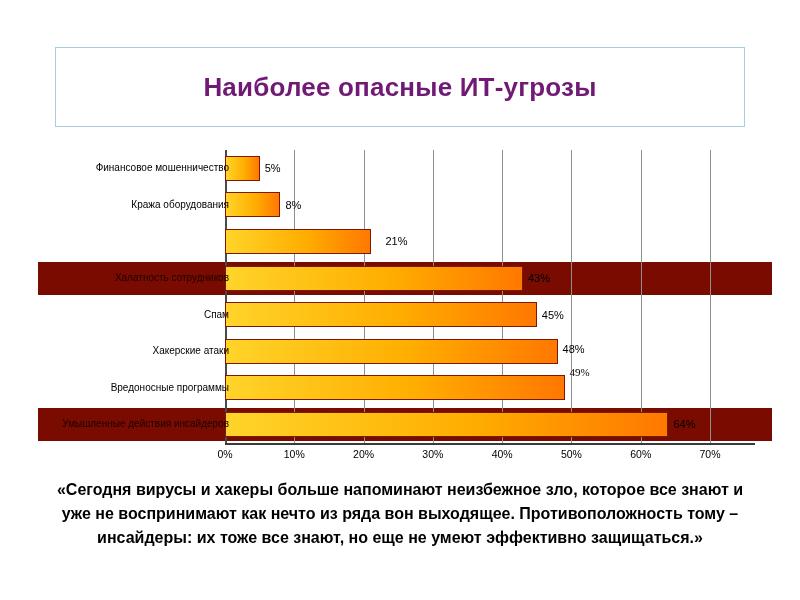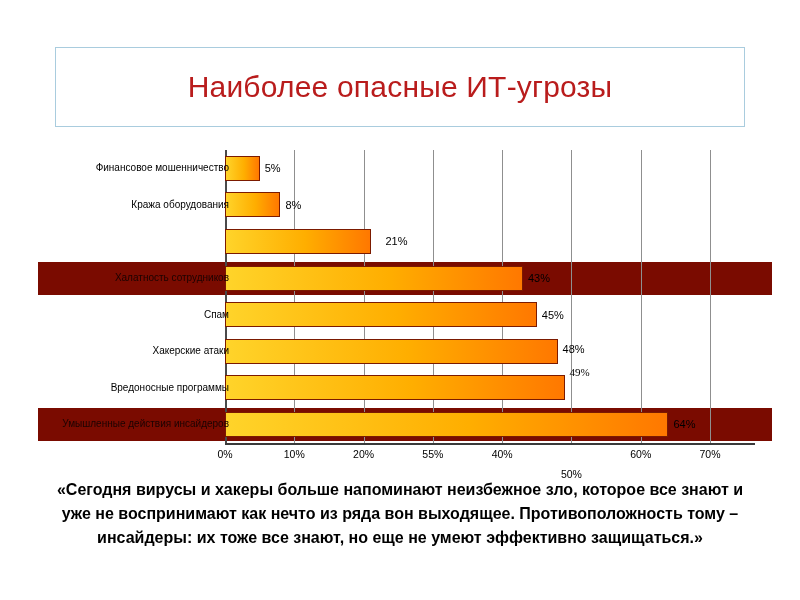--- a/index.html
+++ b/index.html
@@ -7,21 +7,21 @@
     width:800px;height:600px;background:#ffffff;
     font-family:"Liberation Sans",sans-serif;
     position:relative;overflow:hidden;
   }
   .slide{position:absolute;inset:0;background:#ffffff;}
   .title-box{
     position:absolute;left:55px;top:47px;width:688px;height:78px;
     border:1px solid #A9CCDE;background:#ffffff;
     display:flex;align-items:center;justify-content:center;
   }
-  .title-text{font-size:30px;font-weight:normal;color:#b91c1c;letter-spacing:.2px;}
+  .title-text{font-size:26px;font-weight:bold;color:#701a75;letter-spacing:.2px;}
   .chart{position:absolute;left:38px;top:150px;width:734px;height:310px;}
   .band{position:absolute;left:0;width:734px;height:33px;z-index:1;}
   .gridline{position:absolute;top:0;height:293px;width:1px;background:#8f8f8f;z-index:2;}
   .gridline.axis0{width:2px;background:#4a4a4a;}
   .axis-x{position:absolute;top:293px;height:2px;background:#3a3a3a;z-index:2;}
   .bar{position:absolute;height:25px;box-sizing:border-box;z-index:3;}
   .cat-label{
     position:absolute;left:16px;width:182px;box-sizing:border-box;padding-right:7px;
     display:flex;align-items:center;justify-content:flex-end;
     text-align:right;font-size:10px;line-height:1.2;color:#000;z-index:4;
@@ -75,20 +75,20 @@
       <div class="val-label" style="left: 524.592px; top: 181px; height: 36.6px;">48%</div>
       <div class="bar" style="left: 187px; top: 225.4px; width: 339.521px; background: linear-gradient(90deg, rgb(255, 212, 42) 0%, rgb(255, 174, 0) 55%, rgb(255, 120, 0) 100%); border: 1.5px solid rgb(123, 26, 0);"></div>
       <div class="cat-label" style="top: 219.6px; height: 36.6px;">Вредоносные программы</div>
       <div class="val-label" style="left: 531.521px; top: 204px; height: 36.6px; font-family: Liberation Serif, serif;">49%</div>
       <div class="bar" style="left: 187px; top: 262px; width: 443.456px; background: linear-gradient(90deg, rgb(255, 212, 42) 0%, rgb(255, 174, 0) 55%, rgb(255, 120, 0) 100%); border: 1.5px solid rgb(123, 26, 0);"></div>
       <div class="cat-label hl" style="top: 256.2px; height: 36.6px;">Умышленные действия инсайдеров</div>
       <div class="val-label" style="left: 635.456px; top: 256.2px; height: 36.6px;">64%</div>
       <div class="tick" style="left: 165px;">0%</div>
       <div class="tick" style="left: 234.29px;">10%</div>
       <div class="tick" style="left: 303.58px;">20%</div>
-      <div class="tick" style="left: 372.87px;">55%</div>
+      <div class="tick" style="left: 372.87px;">30%</div>
       <div class="tick" style="left: 442.16px;">40%</div>
-      <div class="tick" style="left: 511.45px; margin-top: 20px;">50%</div>
+      <div class="tick" style="left: 511.45px;">50%</div>
       <div class="tick" style="left: 580.74px;">60%</div>
       <div class="tick" style="left: 650.03px;">70%</div>
     </div>
   <div class="quote">«Сегодня вирусы и хакеры больше напоминают неизбежное зло, которое все знают и уже не воспринимают как нечто из ряда вон выходящее. Противоположность тому – инсайдеры: их тоже все знают, но еще не умеют эффективно защищаться.»</div>
 </div>
 
 </body></html>

